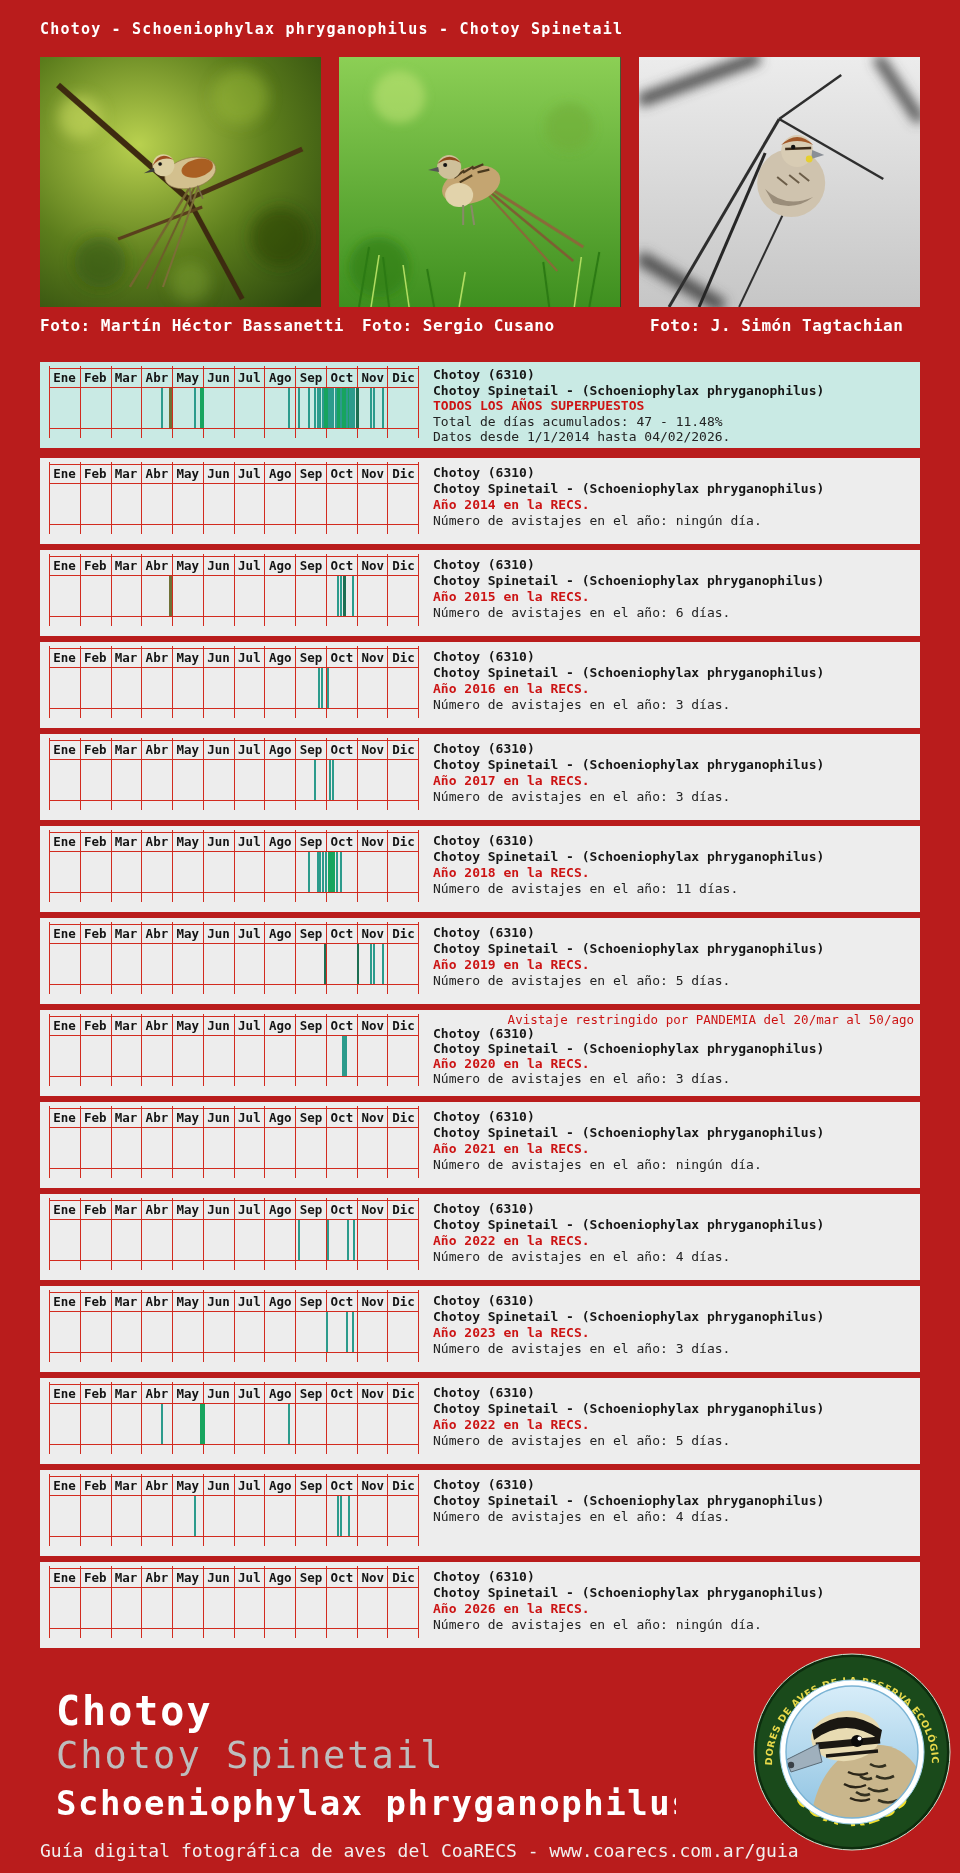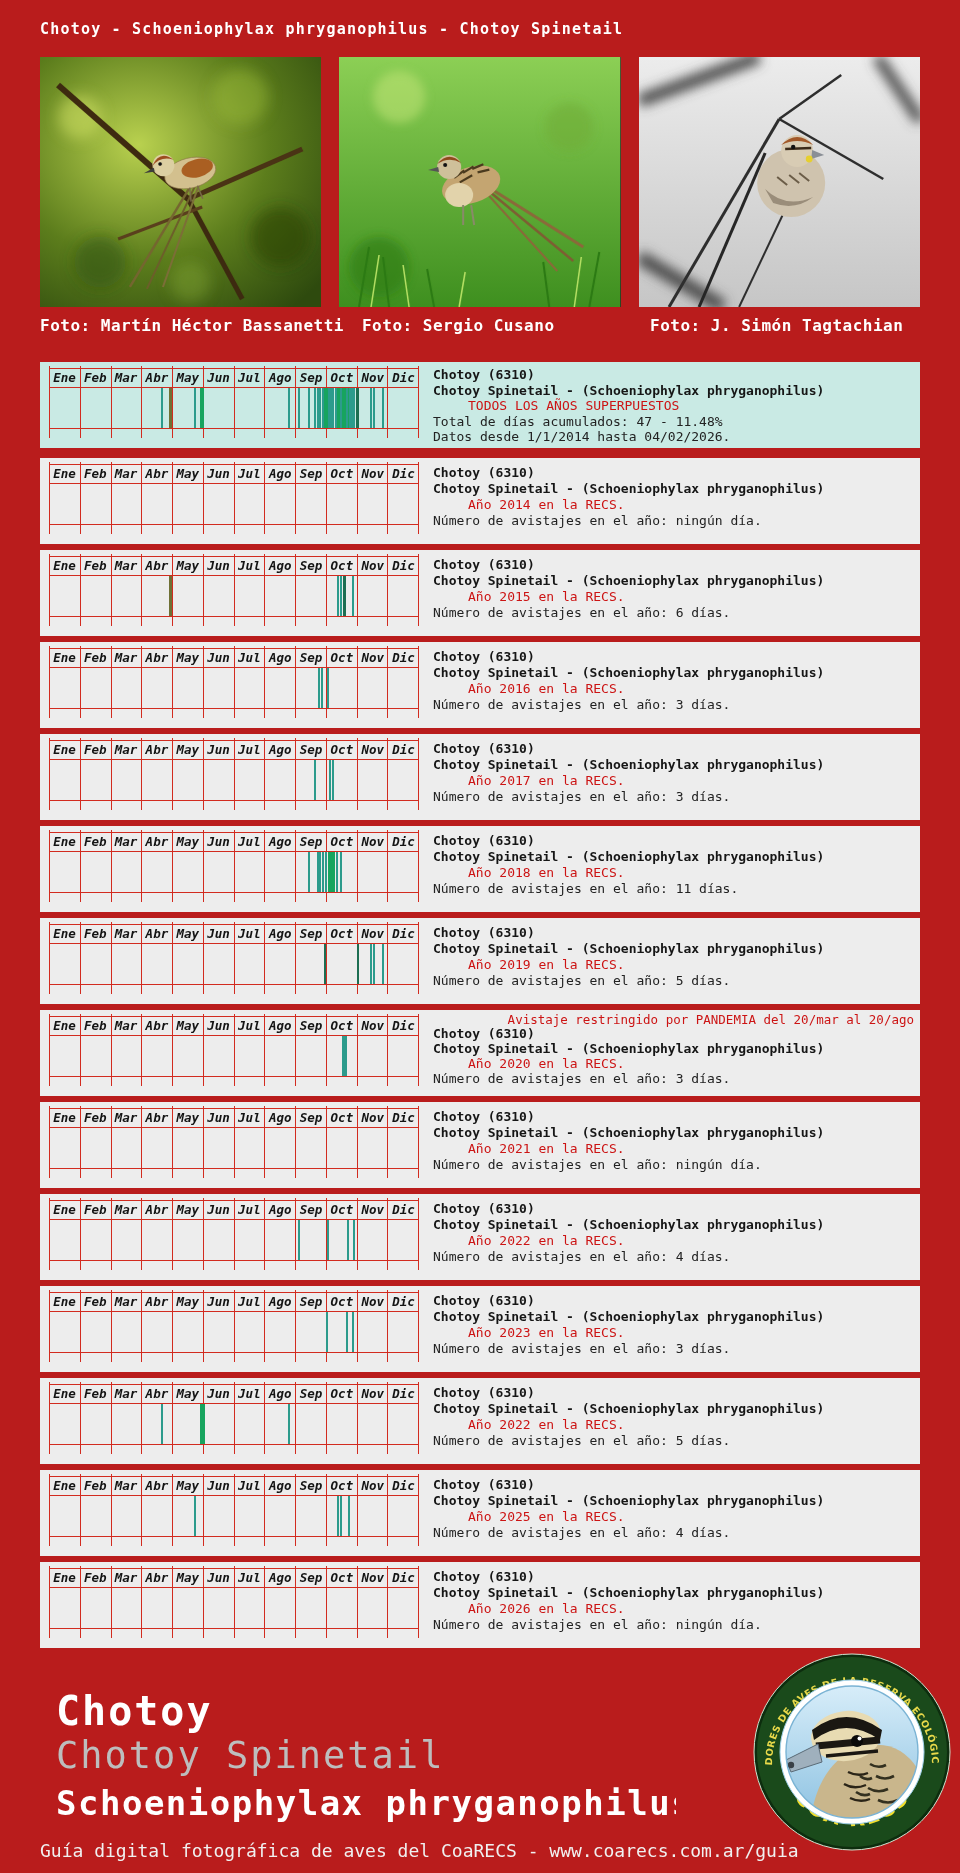--- a/index.html
+++ b/index.html
@@ -14,37 +14,37 @@
   .photo { flex:1; height:250px; overflow:hidden; background:#222; }
   .photo svg { display:block; width:100%; height:100%; }
 
   .captions { position:absolute; left:40px; top:316px; width:880px; display:flex; gap:18px; }
   .caption { flex:1; color:#fff; font-size:16px; font-weight:bold; letter-spacing:.5px; white-space:nowrap; }
 
   .panels { position:absolute; left:40px; top:362px; width:880px; }
   .panel { position:relative; height:86px; margin-bottom:6px; background:#ededed; }
   .panel.summary { margin-bottom:10px; }
 
-  .mgrid { position:absolute; left:9px; top:4px; width:370px; height:78px;font-style:italic; }
+  .mgrid { position:absolute; left:9px; top:4px; width:370px; height:78px; }
   .vrow { position:absolute; left:0; top:0; width:100%; height:72px; display:flex;
           border-left:1px solid var(--red,#d22b1f); }
   .vcell { flex:1; border-right:1px solid var(--red,#d22b1f); }
   .hl { position:absolute; left:0; width:100%; height:1px; background:var(--red,#d22b1f); }
   .hl-t{top:2px} .hl-m{top:21px} .hl-b{top:62px}
   .lrow { position:absolute; left:0; top:4px; width:100%; display:flex; }
   .lcell { flex:1; text-align:center; font-size:12.5px; font-weight:bold; color:#141414; }
   .ticks { position:absolute; left:0; top:22px; width:100%; height:40px; }
   .tick { position:absolute; top:0; height:40px; }
 
   .ptext { position:absolute; left:393px; top:7px; right:8px; font-size:13px;
            line-height:16px; color:#161616; white-space:nowrap; }
   .panel.summary .ptext { top:5px; line-height:15.5px; }
   .panel.noted .ptext { top:16px; line-height:15px; }
   .pt-title,.pt-sub { font-weight:bold; }
-  .pt-red { font-weight:normal; color:#cc1414;margin-left:35px; }
+  .pt-red { font-weight:bold; color:#cc1414; }
   .pt-line { color:#222; }
   .pnote { position:absolute; right:6px; top:2px; font-size:12.5px; color:#cc1414; white-space:nowrap; }
 
   .footer { position:absolute; left:56px; top:1688px; }
   .f-common  { color:#fff; font-size:40px; font-weight:bold; letter-spacing:2px; }
   .f-english { color:#bdbdbd; font-size:37px; letter-spacing:2px; margin-top:0; }
   .f-sci { color:#fff; font-size:34px; font-weight:bold; letter-spacing:1.5px; margin-top:6px;
            width:620px; overflow:hidden; white-space:nowrap; }
   .tagline { position:absolute; left:40px; top:1840px; color:#f0f0f0; font-size:18px; white-space:nowrap; }
   .logo { position:absolute; left:752px; top:1652px; width:200px; height:200px; }
@@ -562,21 +562,21 @@
       <div class="pt-title">Chotoy (6310)</div>
       <div class="pt-sub">Chotoy Spinetail - (Schoeniophylax phryganophilus)</div>
       <div class="pt-red" style="color: rgb(204, 20, 20);">Año 2019 en la RECS.</div>
       <div class="pt-lines">
             <div class="pt-line">Número de avistajes en el año: 5 días.</div>
           </div>
     </div>
   </div>
 
   <div class="panel noted" style="background: rgb(237, 237, 237);">
-    <div class="pnote" style="color: rgb(204, 20, 20);">Avistaje restringido por PANDEMIA del 20/mar al 20/ago</div>
+    <div class="pnote" style="color: rgb(204, 20, 20);">Avistaje restringido por PANDEMIA del 20/mar al 50/ago</div>
     <div class="mgrid">
       <div class="vrow">
             <div class="vcell"></div>
             <div class="vcell"></div>
             <div class="vcell"></div>
             <div class="vcell"></div>
             <div class="vcell"></div>
             <div class="vcell"></div>
             <div class="vcell"></div>
             <div class="vcell"></div>
@@ -851,21 +851,20 @@
       <div class="ticks">
             <div class="tick" style="left: 39.2%; width: 2px; background: rgb(44, 155, 140);"></div>
             <div class="tick" style="left: 77.9%; width: 2px; background: rgb(44, 155, 140);"></div>
             <div class="tick" style="left: 78.6%; width: 2px; background: rgb(44, 155, 140);"></div>
             <div class="tick" style="left: 80.9%; width: 2px; background: rgb(44, 155, 140);"></div>
           </div>
     </div>
     <div class="ptext">
       <div class="pt-title">Chotoy (6310)</div>
       <div class="pt-sub">Chotoy Spinetail - (Schoeniophylax phryganophilus)</div>
-      <div class="pt-red" style="color: rgb(204, 20, 20);">Año 2025 en la RECS.</div>
       <div class="pt-lines">
             <div class="pt-line">Número de avistajes en el año: 4 días.</div>
           </div>
     </div>
   </div>
 
   <div class="panel" style="background: rgb(237, 237, 237);">
 
     <div class="mgrid">
       <div class="vrow">

